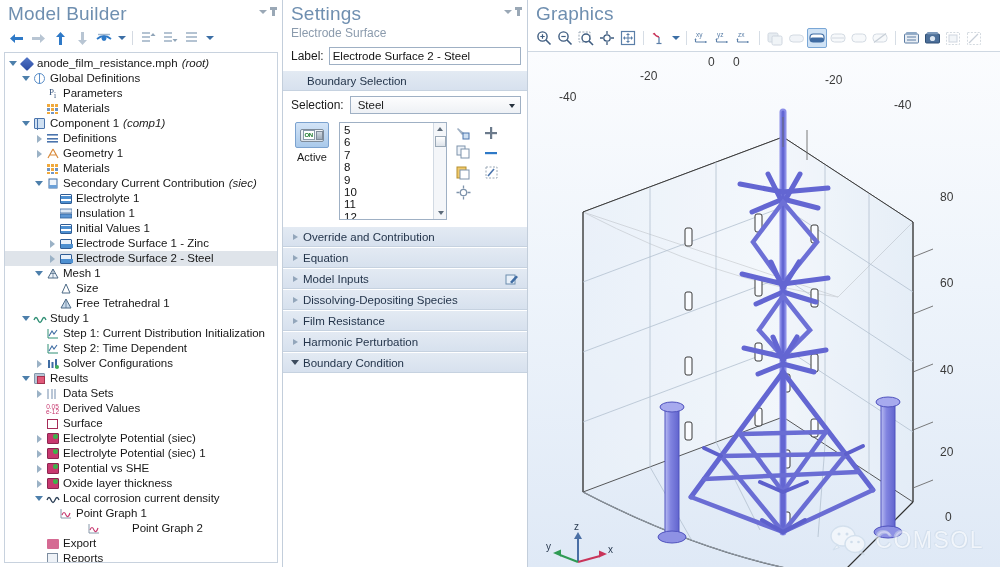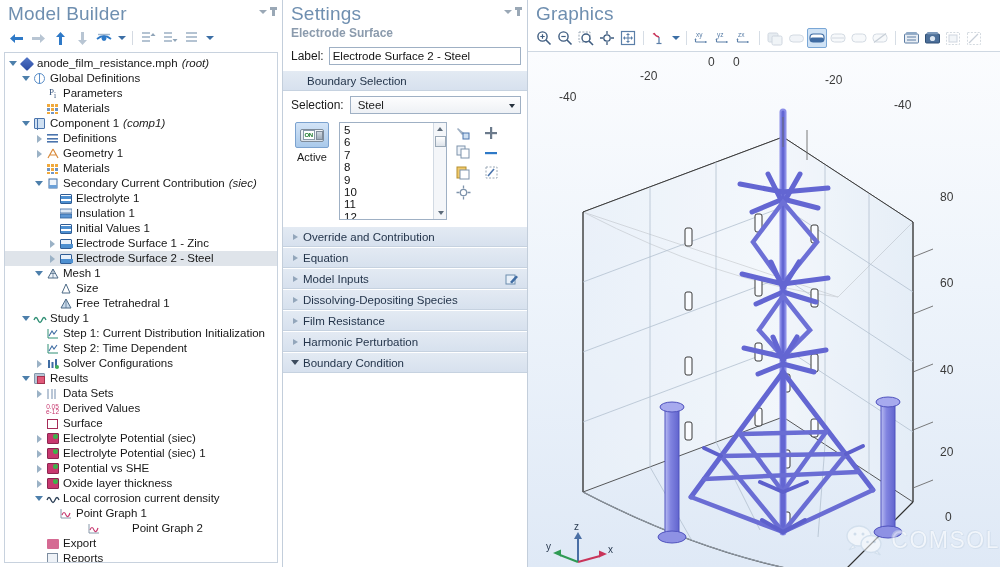--- a/index.html
+++ b/index.html
@@ -131,21 +131,20 @@
   #settings {
     width: 245px; height: 567px;
     background: #ffffff;
     border-right: 1px solid #c3cedb;
     display: flex; flex-direction: column;
     position: relative;
   }
   #settings-sub {
     font-size: 12px; color: #8b9bad;
     padding: 0 0 4px 8px;
-    font-weight: bold;
   }
   .label-row {
     display: flex; align-items: center;
     padding: 3px 6px 5px 8px; gap: 5px;
   }
   .label-row > span.lbl { color:#1a1a1a; }
   .txtbox {
     flex: 1; height: 18px;
     border: 1px solid #9fb0c4;
     background: #fff;
@@ -256,21 +255,21 @@
   #canvas-wrap {
     flex: 1; margin: 1px 0 0 0;
     border-top: 1px solid #cfd8e2;
     background: linear-gradient(180deg,#fbfcfe 0%, #eef4fb 45%, #dfe9f6 100%);
     position: relative; overflow: hidden;
   }
   #canvas-wrap svg { display:block; }
   .axlabel { font-family:"Liberation Sans", sans-serif; font-size: 12px; fill: #3a3a3a; }
   .triad-t { font-family:"Liberation Sans", sans-serif; font-size: 10px; fill:#2b3c52;}
   #watermark {
-    position:absolute; right: 0; bottom: 10px;
+    position:absolute; right: 16px; bottom: 10px;
     display:flex; align-items:center; gap:8px;
     opacity:.55;
   }
   #wm-text { font-size: 23px; color:#ffffff; letter-spacing:1.5px;
              text-shadow: 0 0 1px #9fb6cd, 1px 1px 0 #cfdcea, -1px -1px 0 #cfdcea; }
 </style>
 </head>
 <body>
 
 <div id="app">

